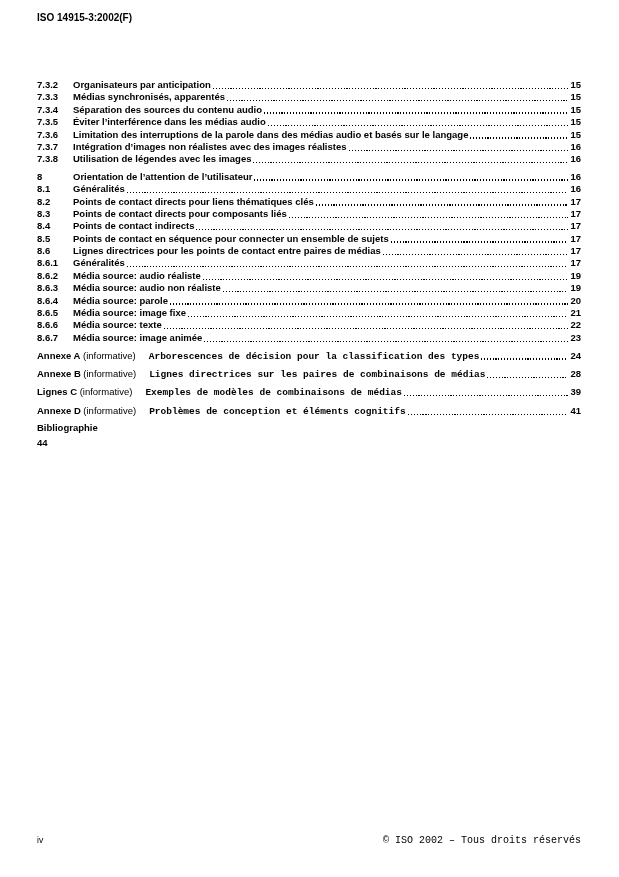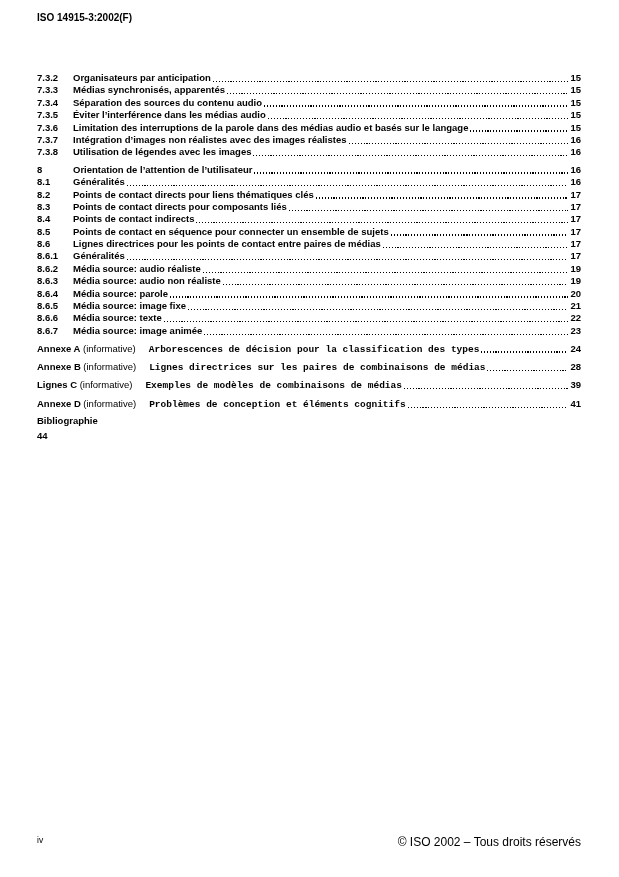--- a/index.html
+++ b/index.html
@@ -19,21 +19,21 @@
     position: absolute;
     left: 37px;
     top: 12px;
     font-size: 10px;
     font-weight: bold;
     line-height: 12px;
   }
   .toc {
     position: absolute;
     left: 37px;
-    top: 72px;
+    top: 79px;
     width: 544px;
   }
   .toc-group + .toc-group {
     margin-top: 5px;
   }
   .toc-row, .annexe-row, .biblio-row {
     display: flex;
     align-items: baseline;
     height: 12.4px;
     line-height: 12.4px;
@@ -88,21 +88,22 @@
     top: 835px;
     width: 544px;
     display: flex;
     justify-content: space-between;
     align-items: flex-start;
   }
   .footer-page-num {
     font-size: 8.5px;
   }
   .footer-copyright {
-    font-size: 12px;
+    font-size: 10px;
+    font-family: Liberation Mono, monospace;
   }
 </style>
 </head>
 <body>
 
 <div class="running-header">ISO 14915-3:2002(F)</div>
 
 <div class="toc">
   <div id="toc-groups">
       <div class="toc-group">

